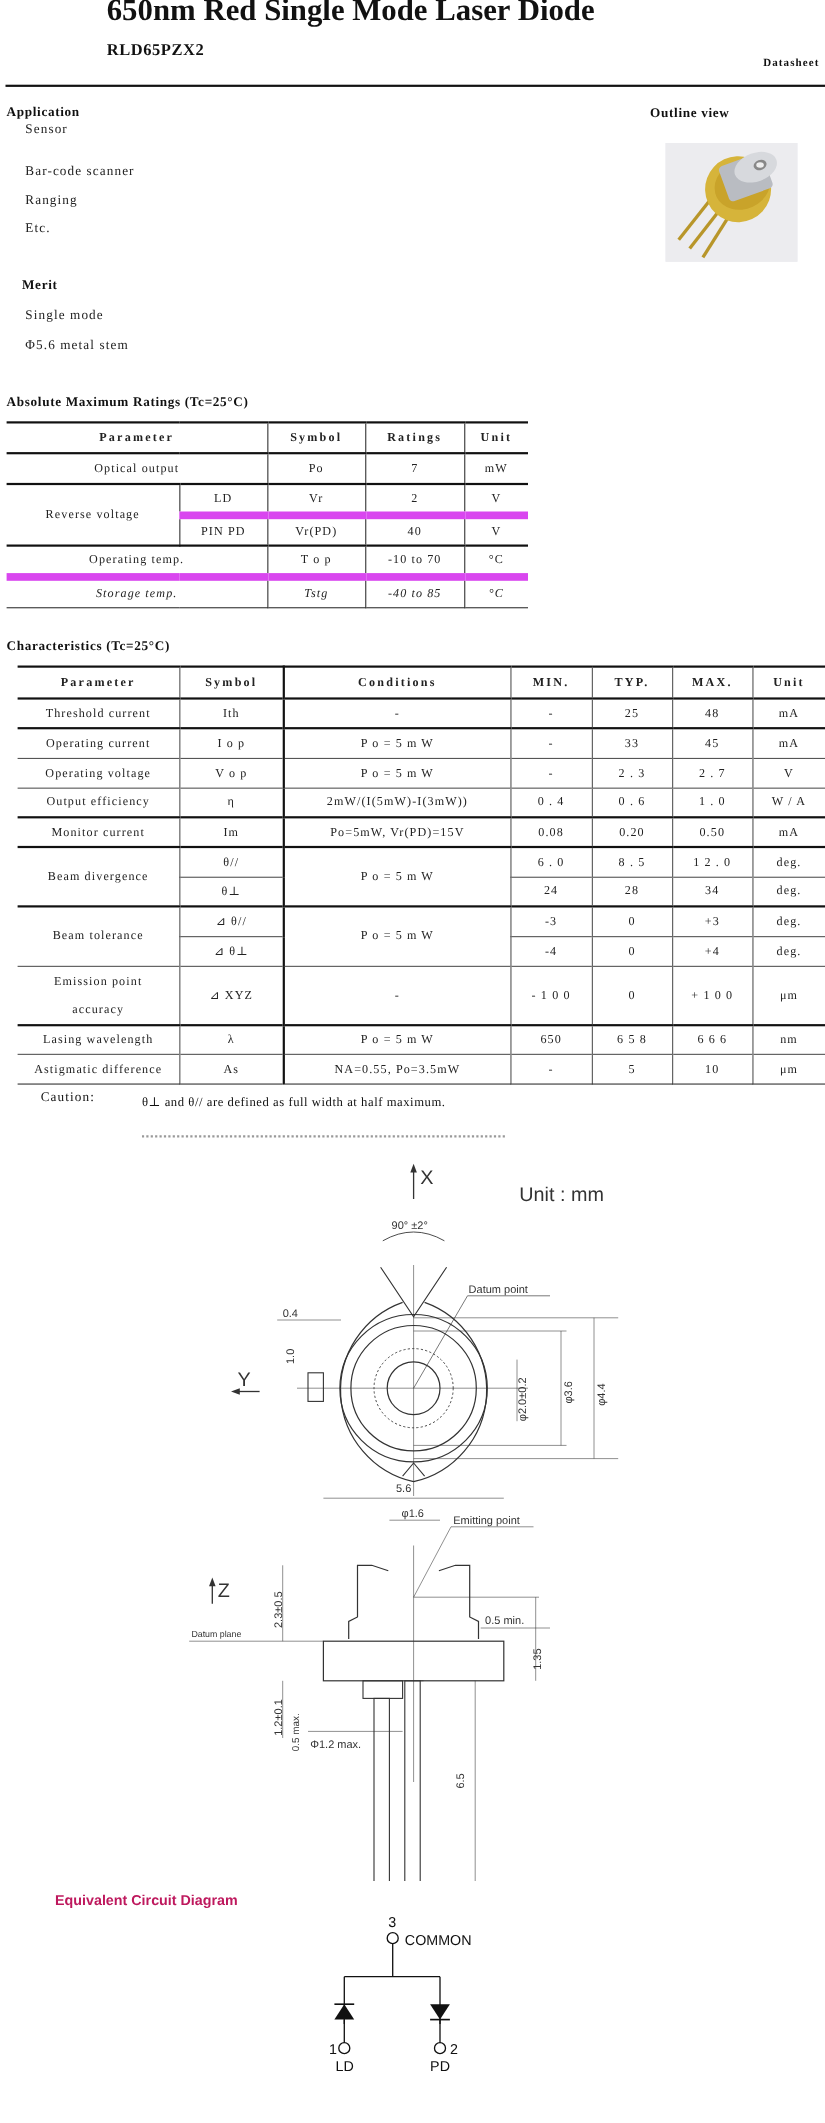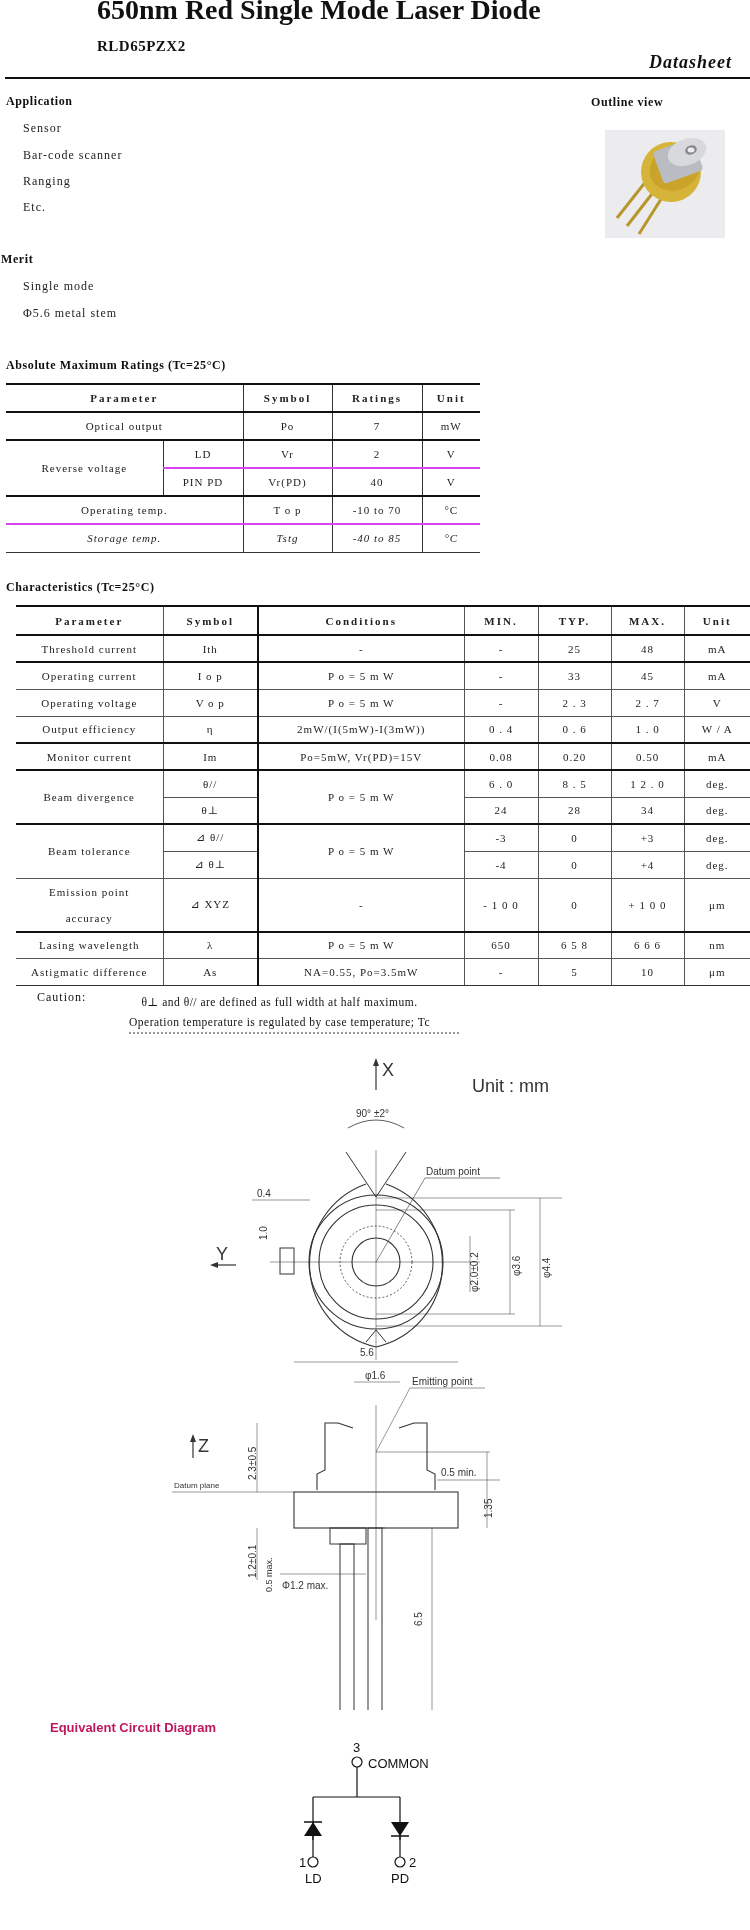--- a/index.html
+++ b/index.html
@@ -1,30 +1,30 @@
 <!DOCTYPE html>
 <html><head>
 <meta charset="utf-8">
 <style>
   html, body { margin:0; padding:0; background:#fff; }
   body { width:750px; height:1930px; position:relative; overflow:hidden; font-family:"Liberation Serif","DejaVu Serif",serif; color:#111; }
   .abs { position:absolute; }
   .title { left:97px; top:-6px; font-size:28px; font-weight:bold; letter-spacing:0px; white-space:nowrap; }
   .model { left:97px; top:38px; font-size:15px; font-weight:bold; letter-spacing:0.5px; }
-  .ds { right:18px; top:52px; font-size:18px; font-weight:bold; letter-spacing:1px;font-style:italic; }
+  .ds { right:5px; top:52px; font-size:10px; font-weight:bold; letter-spacing:1px; }
   .hrule { left:5px; top:77px; width:745px; height:2px; background:#111; }
   .sec-h { font-size:12px; font-weight:bold; letter-spacing:0.6px;text-align:right; }
   .item { font-size:12px; letter-spacing:1px; color:#222; }
   .photo { left:605px; top:130px; width:120px; height:108px; background:#ececef; }
   table { border-collapse:collapse; font-size:11px; letter-spacing:1px; color:#222; }
   table td, table th { text-align:center; padding:0; }
   th { font-weight:bold; letter-spacing:2px; }
   .amr { left:6px; top:383px; width:474px; }
   .amr tr { height:28px; }
-  .amr th, .amr td { border-top:2px solid #d946ef; border-right:1px solid #333; }
+  .amr th, .amr td { border-top:7px solid #d946ef; border-right:1px solid #333; }
   .amr tr > *:last-child { border-right:none; }
   .amr .thick { border-top:2px solid #111; }
   .amr tr:last-child td { border-bottom:1px solid #333;font-style:italic; }
   .chr { left:16px; top:605px; width:734px; }
   .chr tr { height:27px; }
   .chr th, .chr td { border-top:1px solid #555; border-right:1px solid #555; }
   .chr tr > *:last-child { border-right:none; }
   .chr .thick > td, .chr .thick > th { border-top:2px solid #111; }
   .chr tr:last-child td { border-bottom:1px solid #333; }
   .chr .vthick { border-right:2px solid #111 !important; }
@@ -35,42 +35,42 @@
 </style>
 </head>
 <body>
 
 <div class="abs title">650nm Red Single Mode Laser Diode</div>
 <div class="abs model">RLD65PZX2</div>
 <div class="abs ds">Datasheet</div>
 <div class="abs hrule"></div>
 
 <div class="abs sec-h" style="left:6px;top:94px;">Application</div>
-<div class="abs item" style="left:23px;top:121px;">Sensor</div>
+<div class="abs item" style="left:23px;top:110px;">Sensor</div>
 <div class="abs item" style="left:23px;top:148px;">Bar-code scanner</div>
 <div class="abs item" style="left:23px;top:174px;">Ranging</div>
 <div class="abs item" style="left:23px;top:200px;">Etc.</div>
 
 <div class="abs sec-h" style="left:591px;top:95px;">Outline view</div>
 <div class="abs photo">
   <svg width="120" height="108" viewBox="0 0 120 108">
     <rect width="120" height="108" fill="#ececef"></rect>
     <line x1="42" y1="50" x2="12" y2="88" stroke="#b8962a" stroke-width="3"></line>
     <line x1="50" y1="60" x2="22" y2="96" stroke="#b8962a" stroke-width="3"></line>
     <line x1="58" y1="66" x2="34" y2="104" stroke="#b8962a" stroke-width="3"></line>
     <ellipse cx="66" cy="42" rx="30" ry="30" fill="#d6b43a" transform="rotate(-25 66 42)"></ellipse>
     <ellipse cx="70" cy="38" rx="26" ry="22" fill="#c9a32a" transform="rotate(-25 70 38)"></ellipse>
     <rect x="52" y="14" width="42" height="34" rx="4" fill="#b9bcc2" transform="rotate(-20 73 31)"></rect>
     <ellipse cx="82" cy="22" rx="20" ry="13" fill="#d7d9dd" transform="rotate(-20 82 22)"></ellipse>
     <ellipse cx="86" cy="20" rx="6" ry="4.5" fill="#888" transform="rotate(-20 86 20)"></ellipse>
     <ellipse cx="86" cy="20" rx="3.5" ry="2.5" fill="#eee"></ellipse>
   </svg>
 </div>
 
-<div class="abs sec-h" style="left:1px;top:252px;">Merit</div>
+<div class="abs sec-h" style="left:20px;top:252px;">Merit</div>
 <div class="abs item" style="left:23px;top:279px;">Single mode</div>
 <div class="abs item" style="left:23px;top:306px;">Φ5.6 metal stem</div>
 
 <div class="abs sec-h" style="left:6px;top:358px;">Absolute Maximum Ratings (Tc=25°C)</div>
 <table class="abs amr">
   <colgroup>
       <col style="width:157px">
       <col style="width:80px">
       <col style="width:89px">
       <col style="width:90px">
@@ -245,21 +245,20 @@
     <td>5</td>
     <td>10</td>
     <td>μm</td>
   </tr>
 </tbody>
   </table>
 
 <div class="abs caution-l">Caution:</div>
 <div class="abs caution-t">
   <div>θ⊥ and θ// are defined as full width at half maximum.</div>
-  <div>Operation temperature is regulated by case temperature; Tc</div>
 </div>
 <div class="abs" style="left:129px;top:1031px;width:340px;height:4px;overflow:hidden;">
   <div style="border-top:2px dotted #999;width:330px;margin-top:1px;"></div>
 </div>
 
 <svg class="abs draw" style="left:160px;top:1040px;" width="420" height="670" viewBox="0 0 420 670" font-family="Liberation Sans, DejaVu Sans, sans-serif" fill="none" stroke="#333">
 
   <line x1="216" y1="50" x2="216" y2="22" stroke-width="1.2"></line>
   <polygon points="216,18 213,26 219,26" fill="#333" stroke="none"></polygon>
   <text x="222" y="36" font-size="18" fill="#333" stroke="none">X</text>

